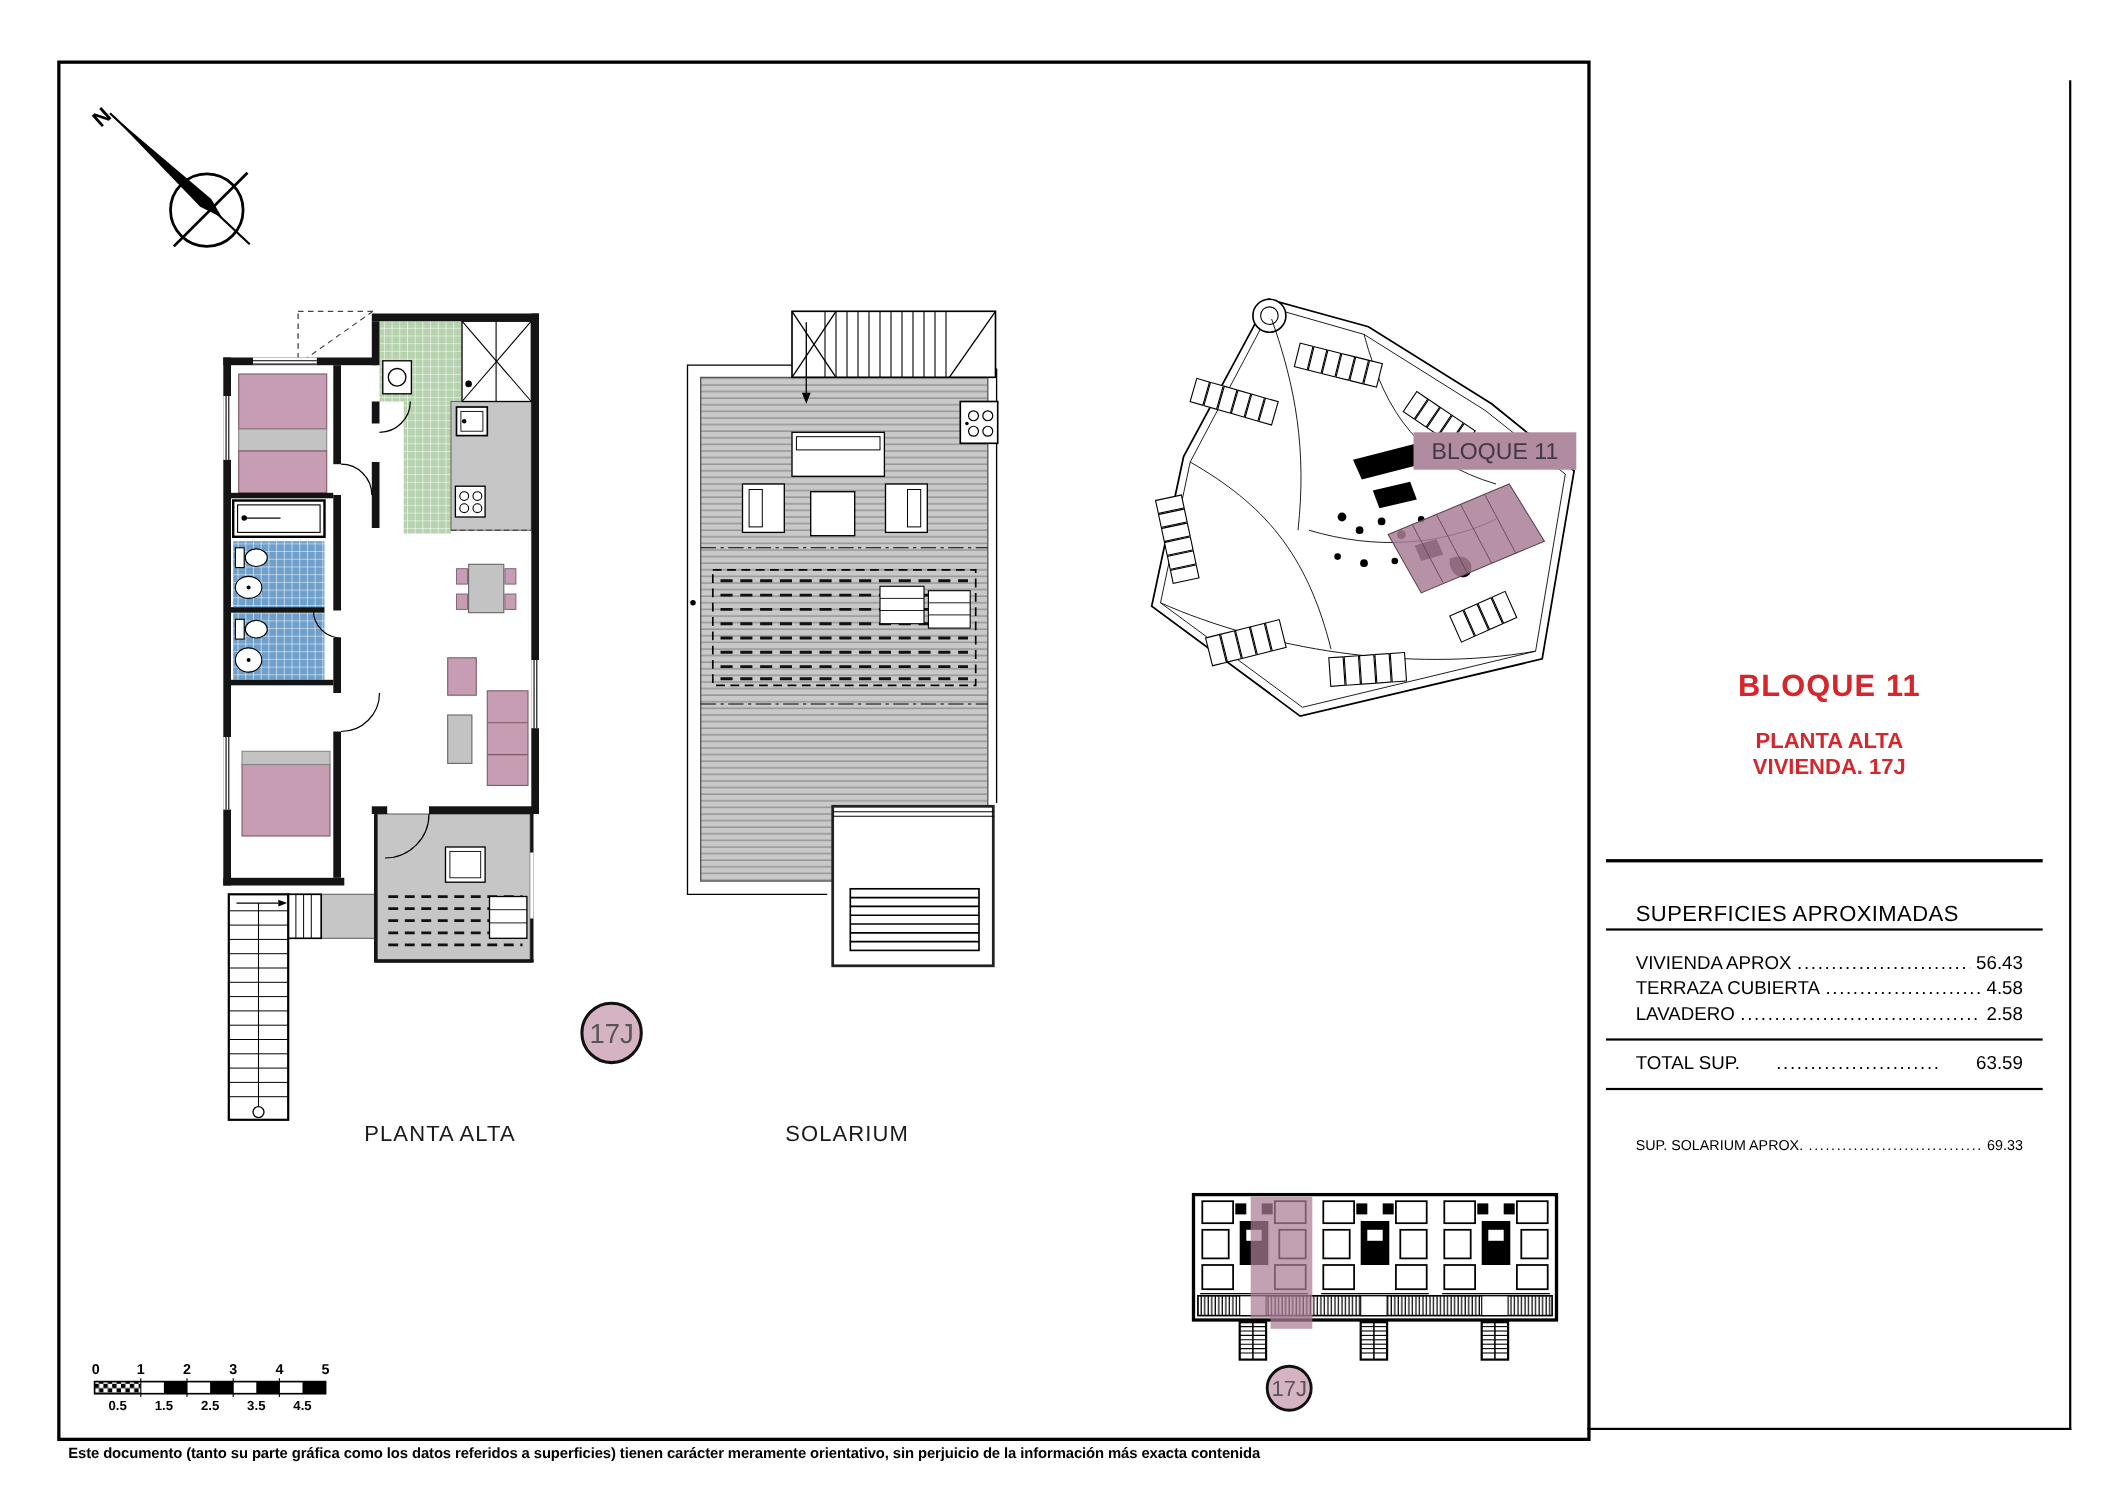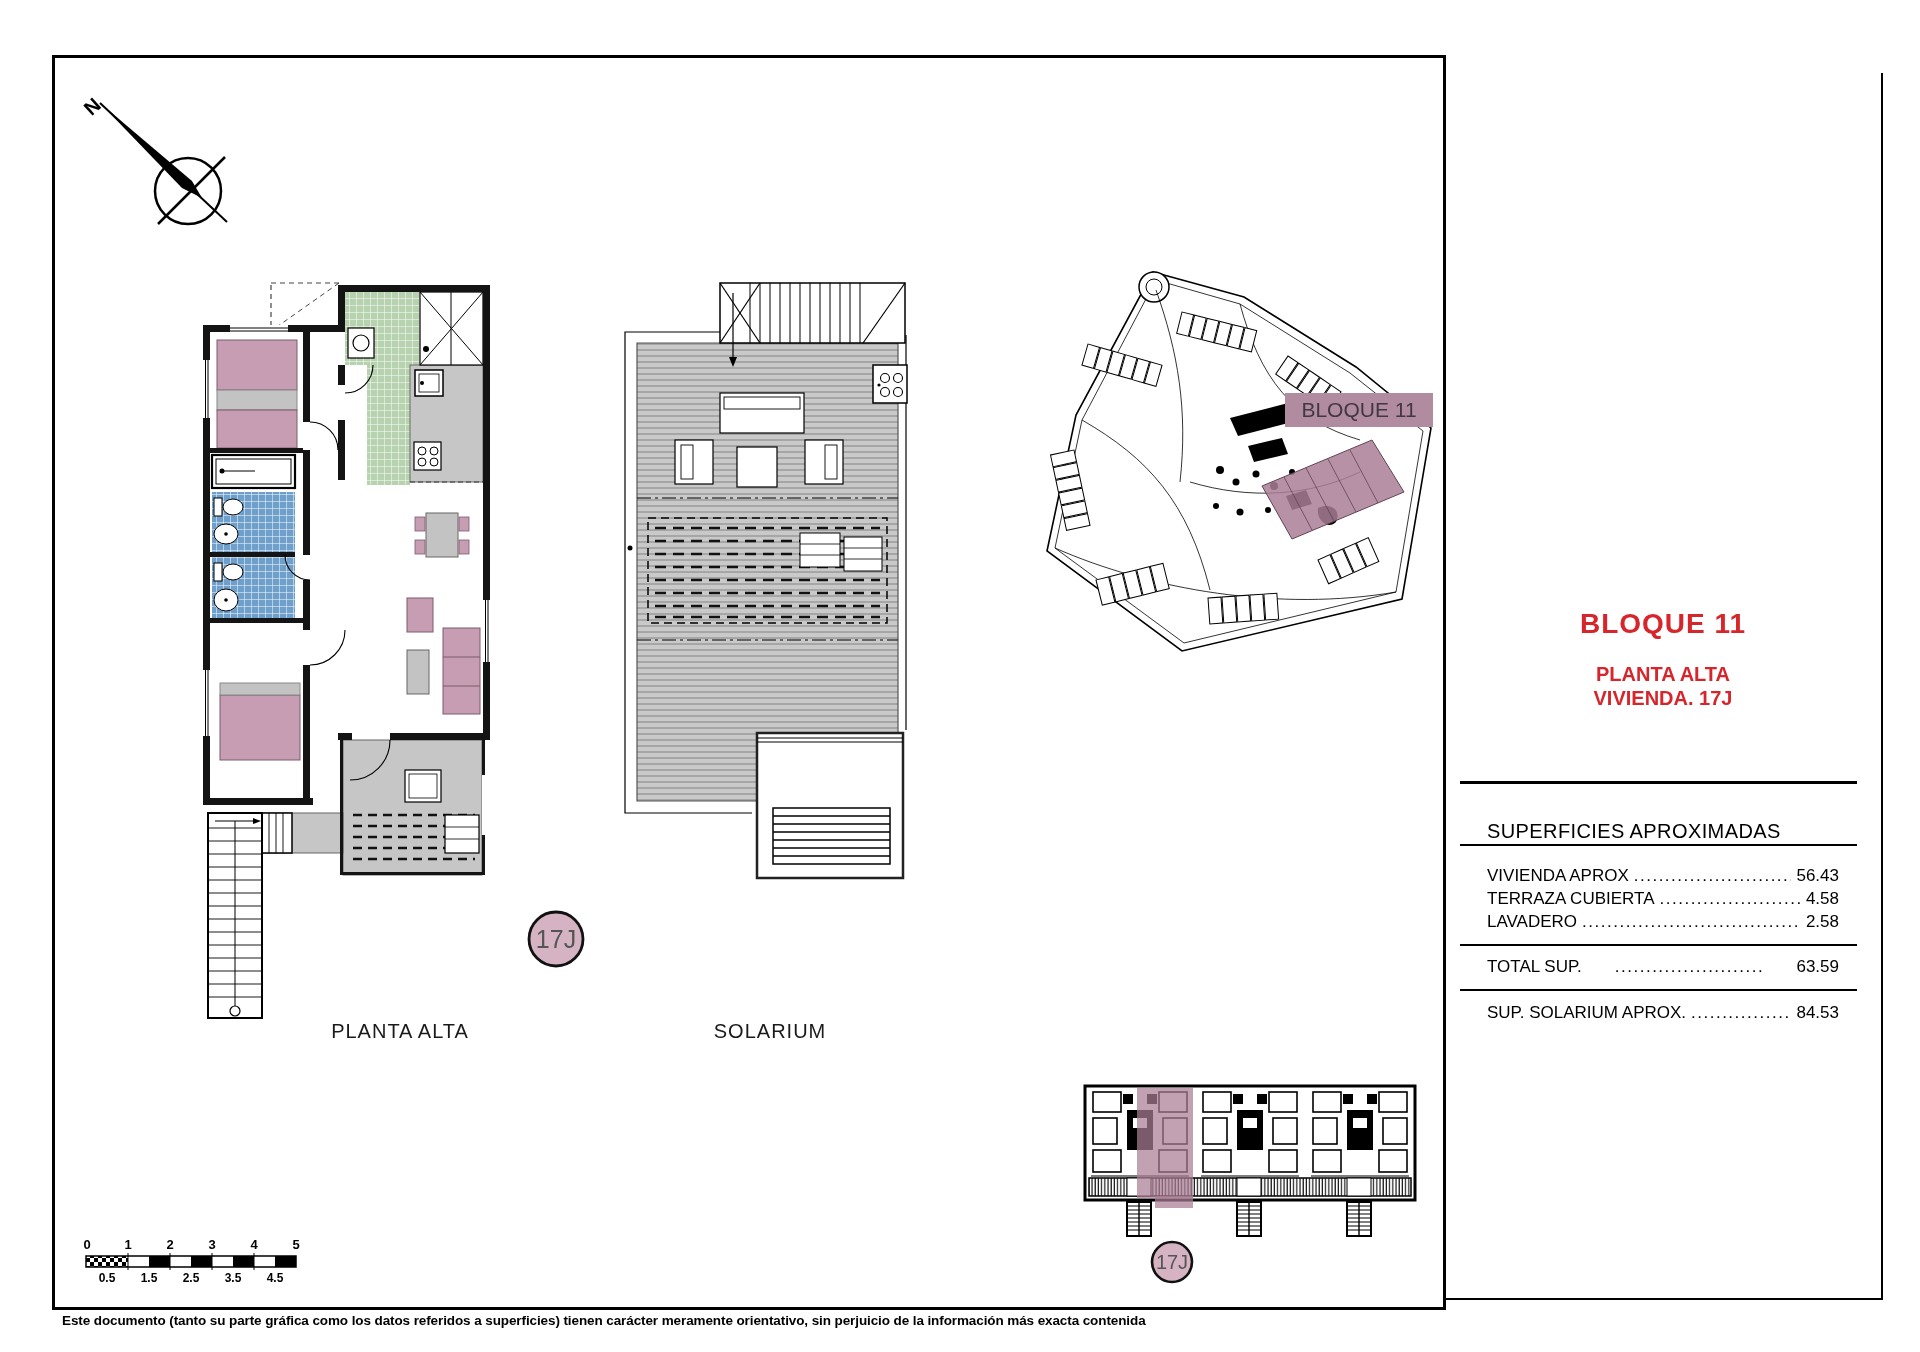--- a/index.html
+++ b/index.html
@@ -21,21 +21,21 @@
   .t1 { top:781px; height:3px; } .t2 { top:844px; height:2px; }
   .t3 { top:944px; height:2px; } .t4 { top:989px; height:2px; }
   .tbl-header { left:1487px; top:820px; width:360px; font-size:20px; letter-spacing:.4px; }
   .tbl-rows { left:1487px; top:866px; width:352px; font-size:17px; }
   .leader-row { display:flex; align-items:baseline; height:23px; }
   .leader-row .lbl { white-space:nowrap; }
   .leader-row .dots { flex:1; overflow:hidden; white-space:nowrap; margin:0 5px; }
   .leader-row .dots::before { content:"..................................................................."; letter-spacing:1.5px; }
   .leader-row .val { white-space:nowrap; }
   .row-total { left:1487px; top:957px; width:352px; font-size:17px;gap:28px; }
-  .row-sol { left:1487px; top:1003px; width:352px; font-size:17px; }
+  .row-sol { left:1487px; top:1033px; width:352px; font-size:13px; }
   
   .cap { font-size:20px; letter-spacing:1px; color:#1a1a1a; }
   .cap-planta { left:240px; top:1020px; width:320px; text-align:center; }
   .cap-sol { left:640px; top:1020px; width:260px; text-align:center; }
   
   .disclaimer { left:62px; top:1311px; width:1820px; font-size:13.5px; font-weight:bold; line-height:19px; letter-spacing:-0.1px; }
   svg { display:block; }
   text { font-family:"Liberation Sans", sans-serif; }
 </style>
 </head>
@@ -556,21 +556,21 @@
   <div class="abs tline t3"></div>
   <div class="abs row-total leader-row">
     <span class="lbl">TOTAL SUP.</span>
     <span class="dots"></span>
     <span class="val">63.59</span>
   </div>
   <div class="abs tline t4"></div>
   <div class="abs row-sol leader-row">
     <span class="lbl">SUP. SOLARIUM APROX.</span>
     <span class="dots"></span>
-    <span class="val">84.53</span>
+    <span class="val">69.33</span>
   </div>
 
   <svg class="abs" style="left:78px;top:1234px" width="245" height="60" viewBox="0 0 245 60">
     <defs>
       <pattern id="ck" width="8" height="8" patternUnits="userSpaceOnUse">
         <rect width="8" height="8" fill="#fff"></rect>
         <rect width="4" height="4" fill="#000"></rect>
         <rect x="4" y="4" width="4" height="4" fill="#000"></rect>
       </pattern>
     </defs>

